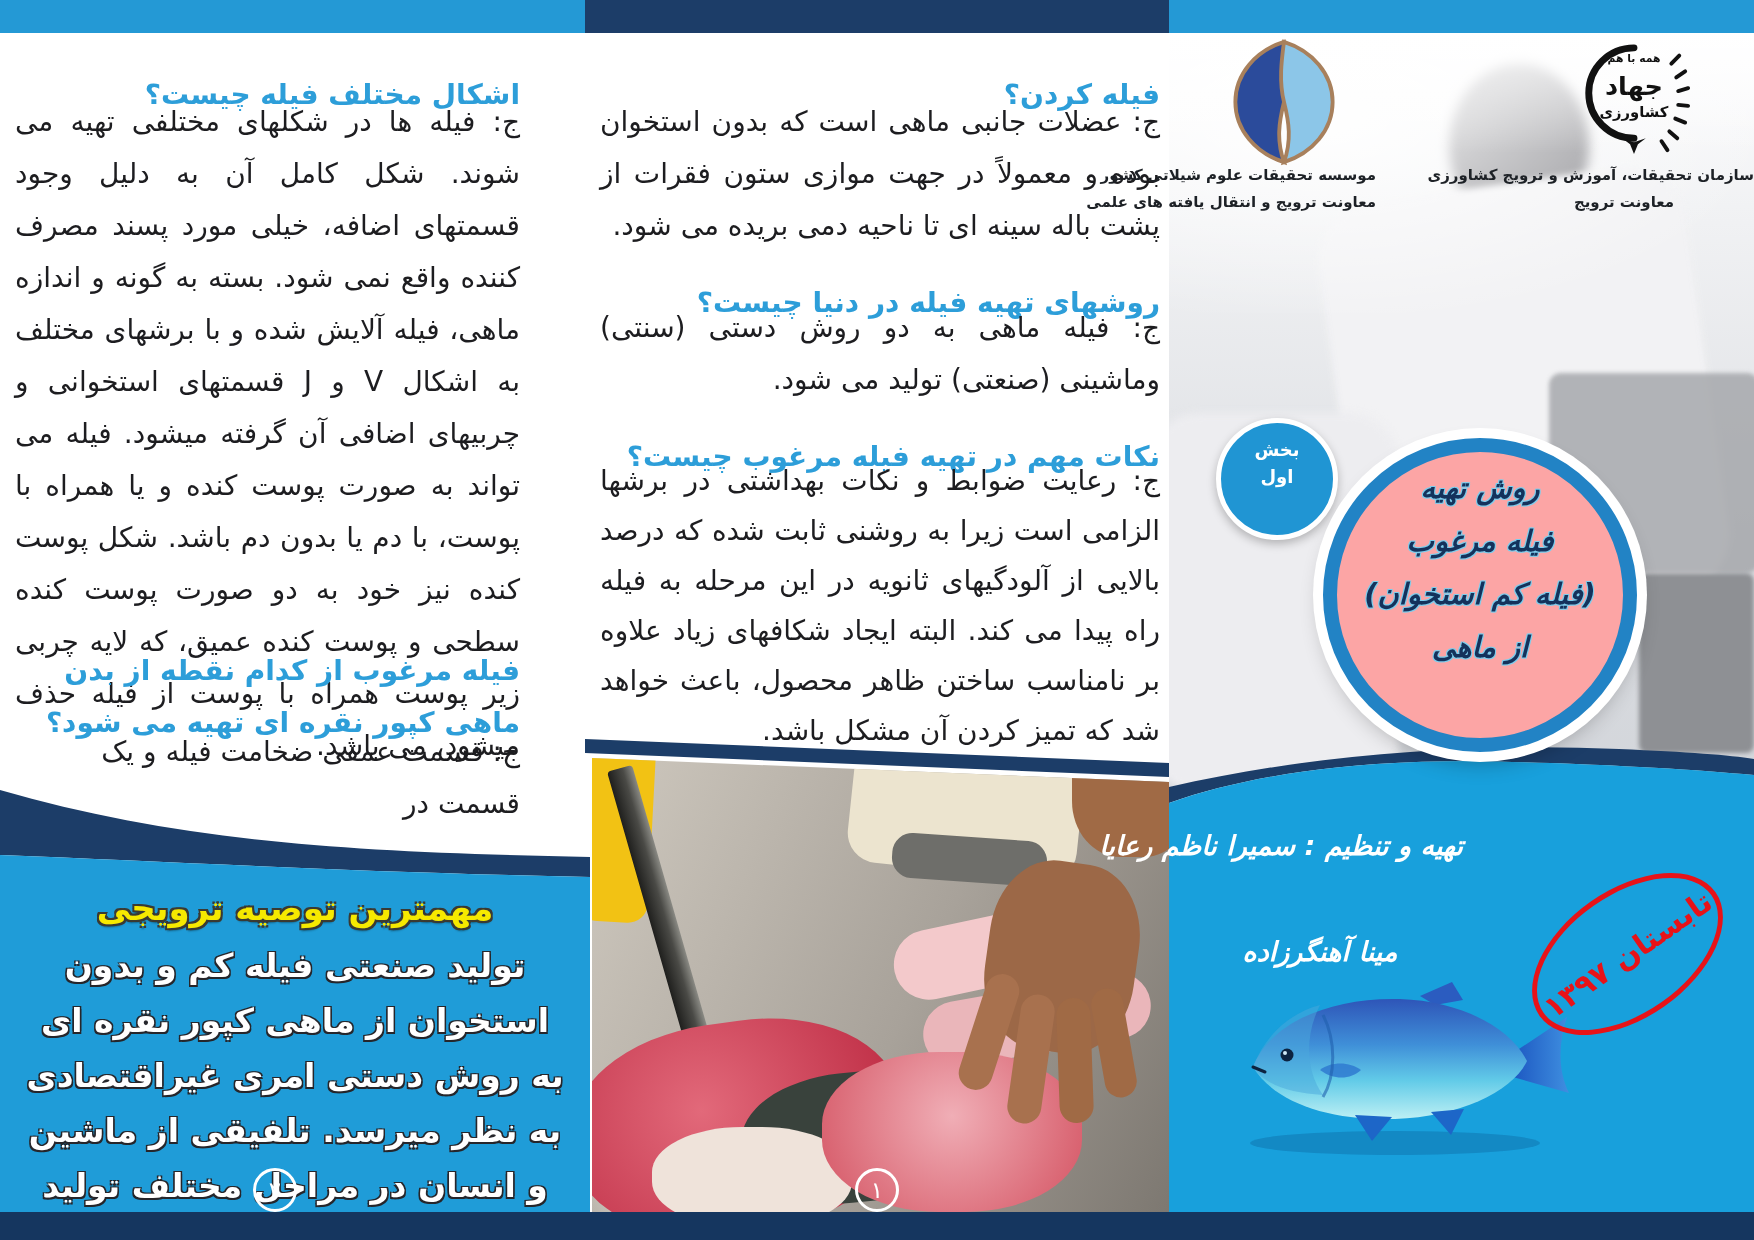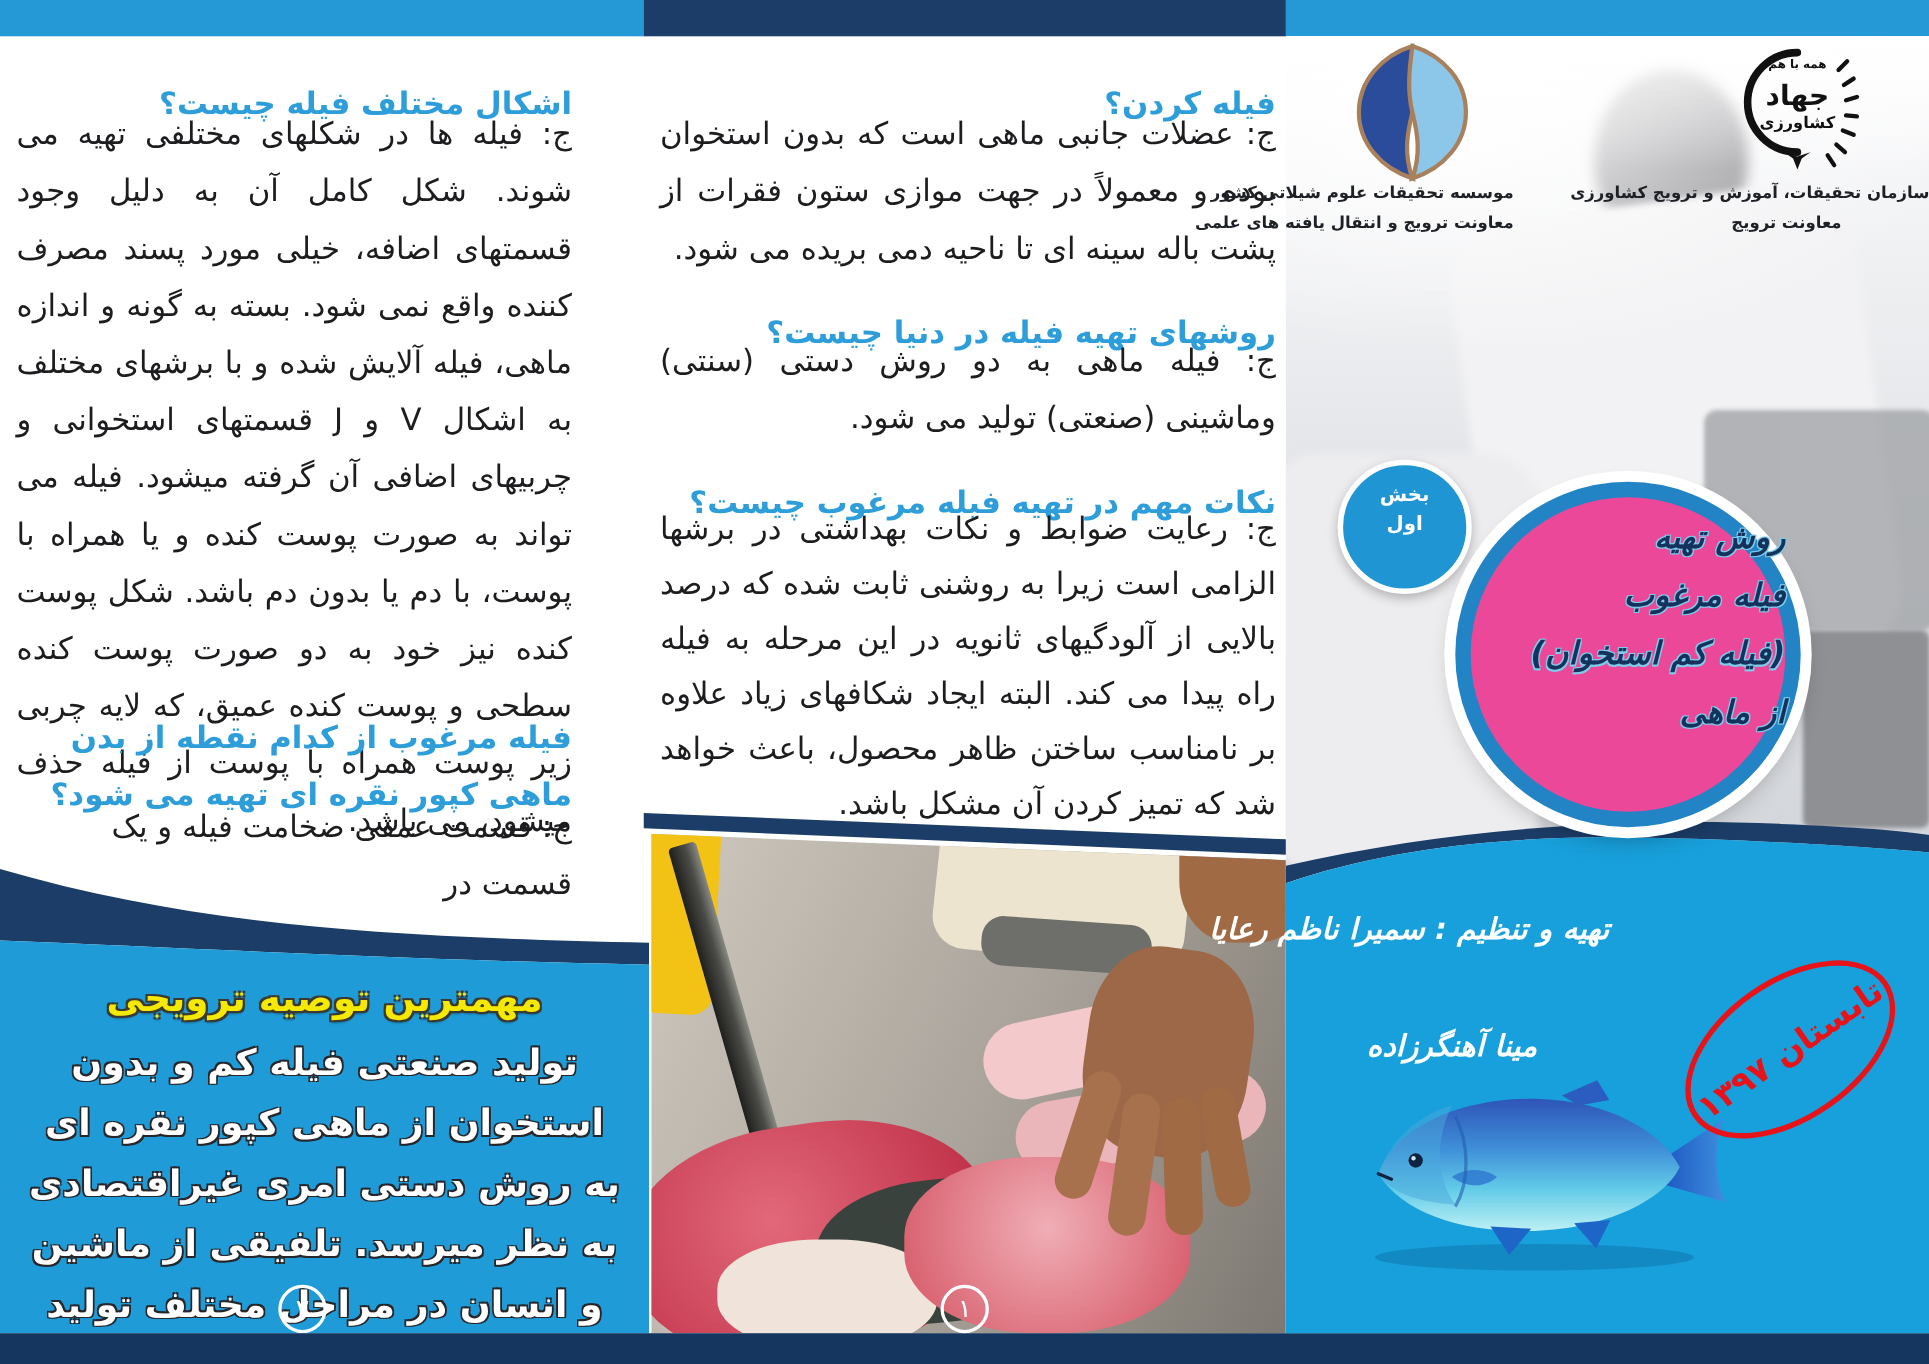--- a/index.html
+++ b/index.html
@@ -42,22 +42,22 @@
 
   
   #section-badge{left:1216px;top:418px;width:112px;height:112px;border:5px solid #ffffff;border-radius:50%;
     background:#2095d3;z-index:6;box-shadow:0 4px 10px rgba(0,0,0,.25);
     color:#ffffff;font-weight:bold;font-size:18px;text-align:center;direction:rtl;}
   #section-badge .w1{margin-top:16px;}
   #section-badge .w2{margin-top:6px;}
 
   
   #title-badge{left:1323px;top:438px;width:286px;height:286px;border-radius:50%;
-    background:#ec4899;border:14px solid #2283c5;box-shadow:0 0 0 10px #ffffff,0 10px 22px rgba(0,0,0,.3);
-    z-index:6;direction:rtl;}
+    background:#fca5a5;border:14px solid #2283c5;box-shadow:0 0 0 10px #ffffff,0 10px 22px rgba(0,0,0,.3);
+    z-index:6;text-align:center;direction:rtl;}
   #title-badge .tl{color:#14325c;font-weight:bold;font-size:29px;line-height:53px;font-style:italic;
     text-shadow:-1px -1px 0 #7ecdec,1px -1px 0 #7ecdec,-1px 1px 0 #7ecdec,1px 1px 0 #7ecdec;}
   #title-badge .pad{padding-top:10px;}
 
   
   #right-blue{left:1169px;top:735px;width:585px;height:477px;z-index:2;}
   #right-blue .fill{position:absolute;left:0;top:90px;width:585px;height:387px;background:#18a0dc;}
   .author{position:absolute;color:#ffffff;font-weight:bold;font-style:italic;font-size:27px;direction:rtl;white-space:nowrap;z-index:3;}
 
   

